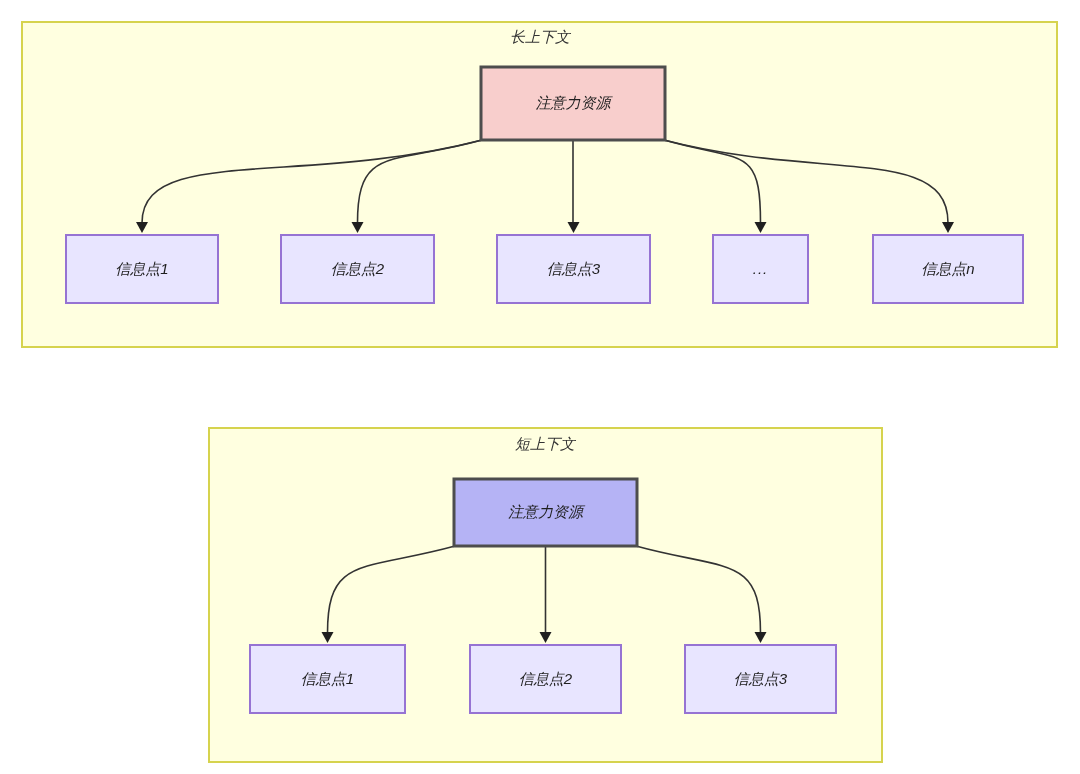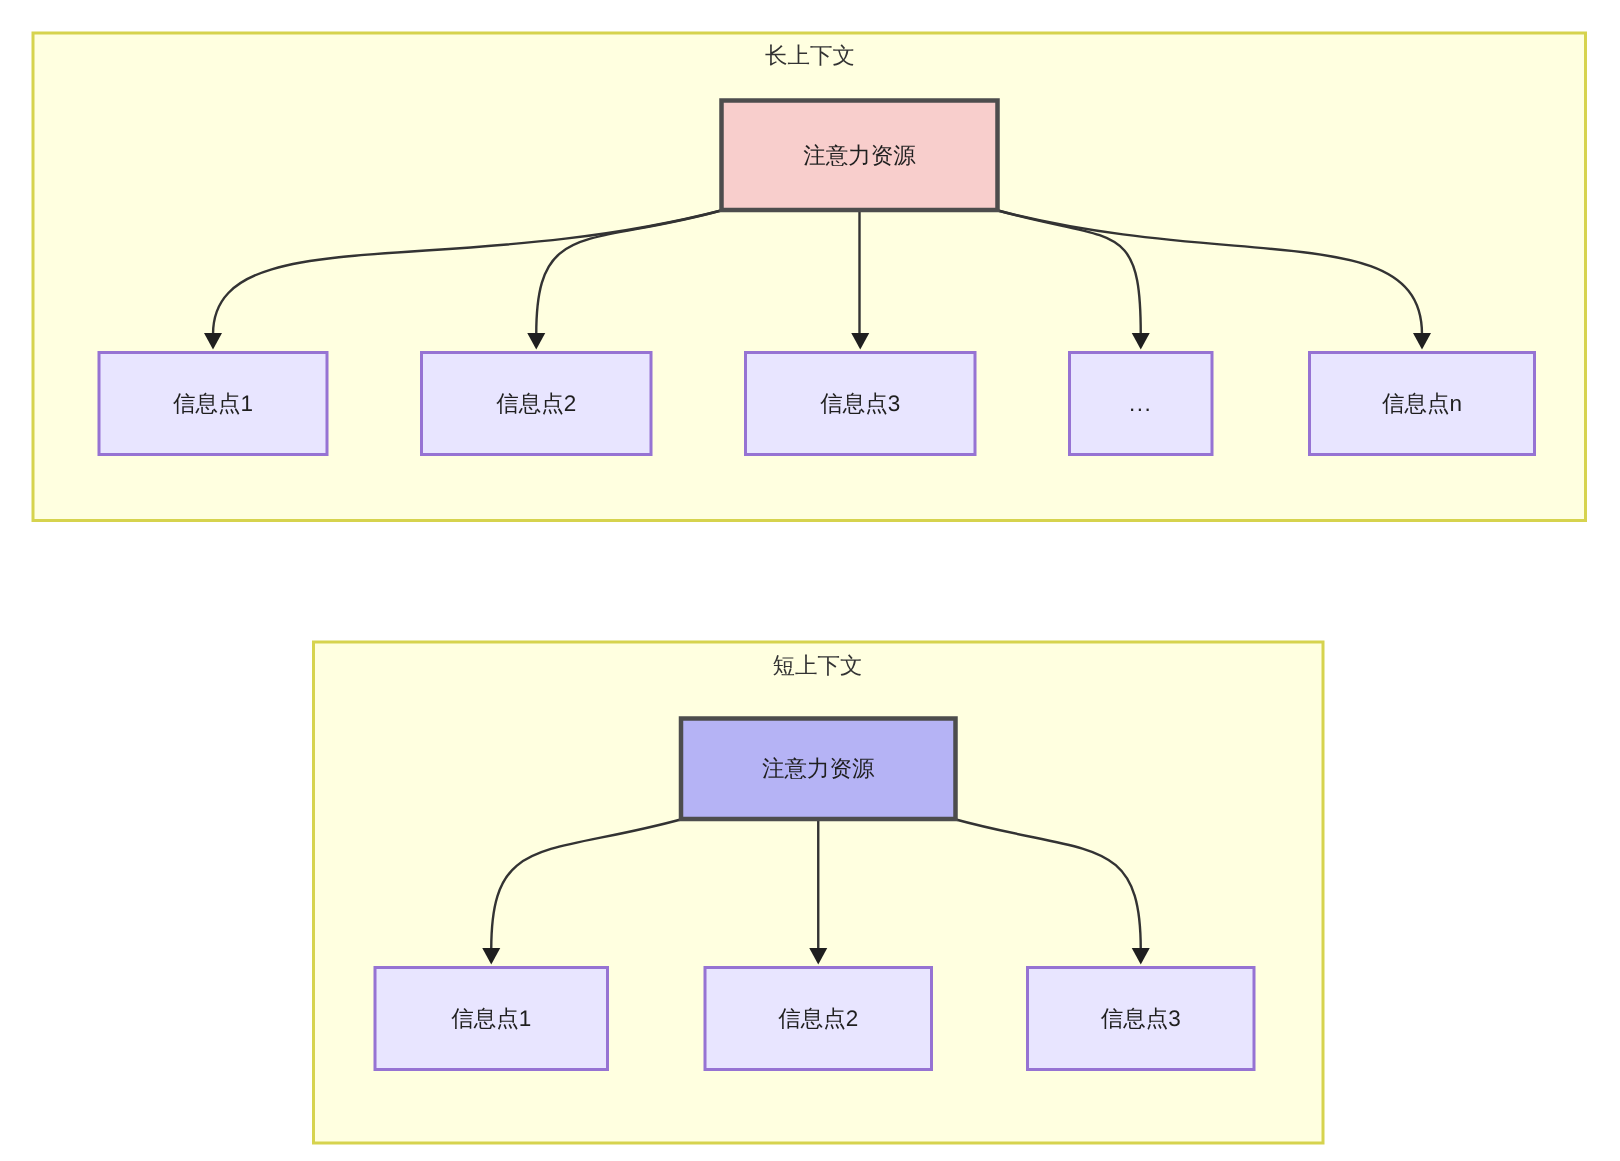--- a/index.html
+++ b/index.html
@@ -10,20 +10,21 @@
   body {
     width: 1080px;
     height: 774px;
     font-family: "Liberation Sans", "DejaVu Sans", sans-serif;
     overflow: hidden;
   }
   #diagram-root {
     position: relative;
     width: 1080px;
     height: 774px;
+    font-style: italic;
   }
   svg#canvas {
     position: absolute;
     top: 0;
     left: 0;
     width: 1080px;
     height: 774px;
     display: block;
   }
   .container-rect {

